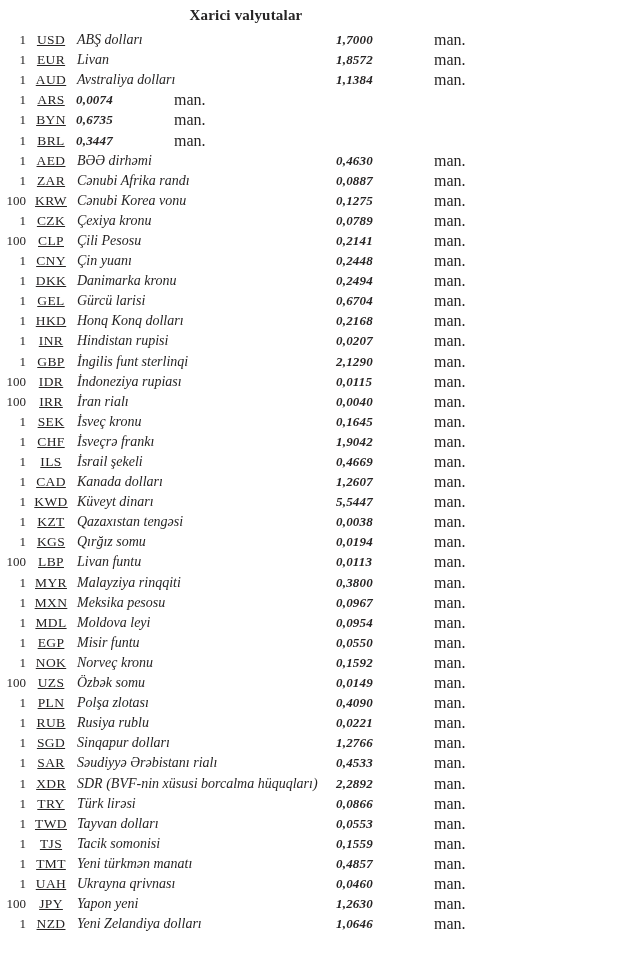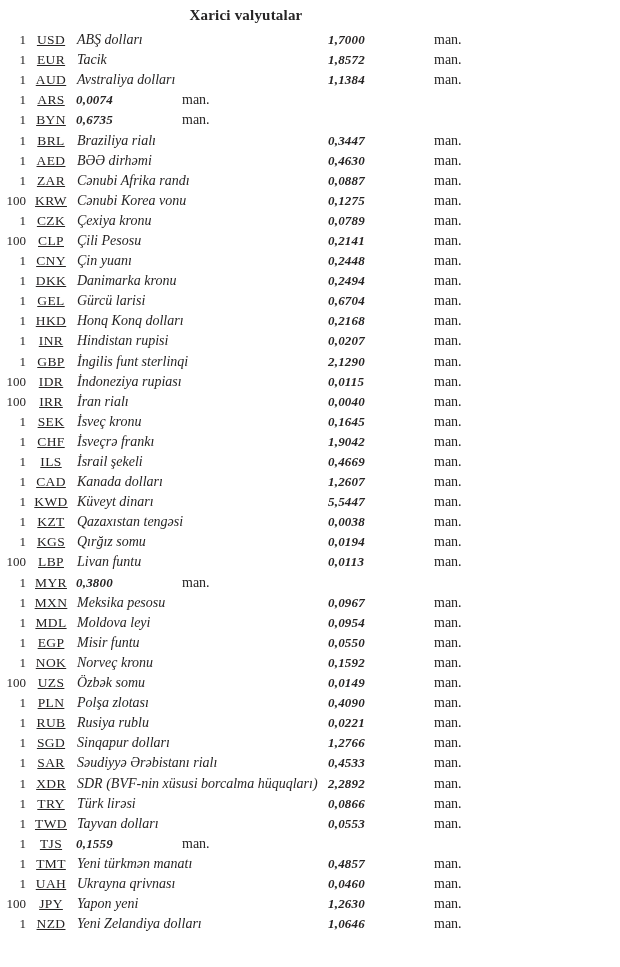--- a/index.html
+++ b/index.html
@@ -51,42 +51,42 @@
     flex:none;
     text-align:left;
     font-weight:bold;
     font-style:italic;
     font-size:13px;
     letter-spacing:0.2px;
   }
   .unit{
     width:34px;
     flex:none;
-    margin-left:28px;
-    font-size:14px;
+    margin-left:20px;
+    font-size:16px;
   }
 </style>
 </head>
 <body style="color: rgb(38, 36, 36); background: rgb(255, 255, 255);">
 
 <div class="page">
   <div class="title">Xarici valyutalar</div>
   <div class="rows">
   <div class="row">
     <span class="qty">1</span>
     <span class="code">USD</span>
     <span class="name">ABŞ dolları</span>
     <span class="rate">1,7000</span>
     <span class="unit">man.</span>
   </div>
 
   <div class="row">
     <span class="qty">1</span>
     <span class="code">EUR</span>
-    <span class="name">Tacik</span>
+    <span class="name">Livan</span>
     <span class="rate">1,8572</span>
     <span class="unit">man.</span>
   </div>
 
   <div class="row">
     <span class="qty">1</span>
     <span class="code">AUD</span>
     <span class="name">Avstraliya dolları</span>
     <span class="rate">1,1384</span>
     <span class="unit">man.</span>
@@ -102,21 +102,20 @@
   <div class="row">
     <span class="qty">1</span>
     <span class="code">BYN</span>
     <span class="rate">0,6735</span>
     <span class="unit">man.</span>
   </div>
 
   <div class="row">
     <span class="qty">1</span>
     <span class="code">BRL</span>
-    <span class="name">Braziliya rialı</span>
     <span class="rate">0,3447</span>
     <span class="unit">man.</span>
   </div>
 
   <div class="row">
     <span class="qty">1</span>
     <span class="code">AED</span>
     <span class="name">BƏƏ dirhəmi</span>
     <span class="rate">0,4630</span>
     <span class="unit">man.</span>
@@ -278,20 +277,21 @@
     <span class="qty">100</span>
     <span class="code">LBP</span>
     <span class="name">Livan funtu</span>
     <span class="rate">0,0113</span>
     <span class="unit">man.</span>
   </div>
 
   <div class="row">
     <span class="qty">1</span>
     <span class="code">MYR</span>
+    <span class="name">Malayziya rinqqiti</span>
     <span class="rate">0,3800</span>
     <span class="unit">man.</span>
   </div>
 
   <div class="row">
     <span class="qty">1</span>
     <span class="code">MXN</span>
     <span class="name">Meksika pesosu</span>
     <span class="rate">0,0967</span>
     <span class="unit">man.</span>
@@ -381,20 +381,21 @@
     <span class="qty">1</span>
     <span class="code">TWD</span>
     <span class="name">Tayvan dolları</span>
     <span class="rate">0,0553</span>
     <span class="unit">man.</span>
   </div>
 
   <div class="row">
     <span class="qty">1</span>
     <span class="code">TJS</span>
+    <span class="name">Tacik somonisi</span>
     <span class="rate">0,1559</span>
     <span class="unit">man.</span>
   </div>
 
   <div class="row">
     <span class="qty">1</span>
     <span class="code">TMT</span>
     <span class="name">Yeni türkmən manatı</span>
     <span class="rate">0,4857</span>
     <span class="unit">man.</span>

